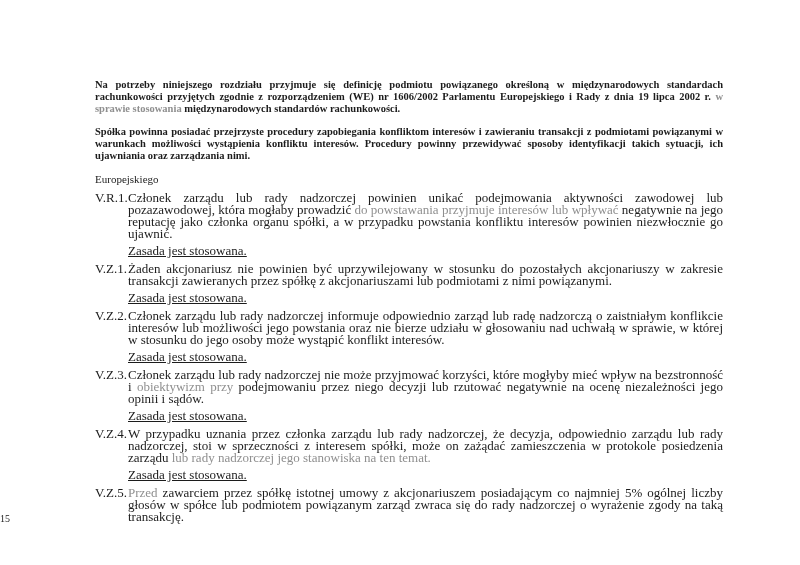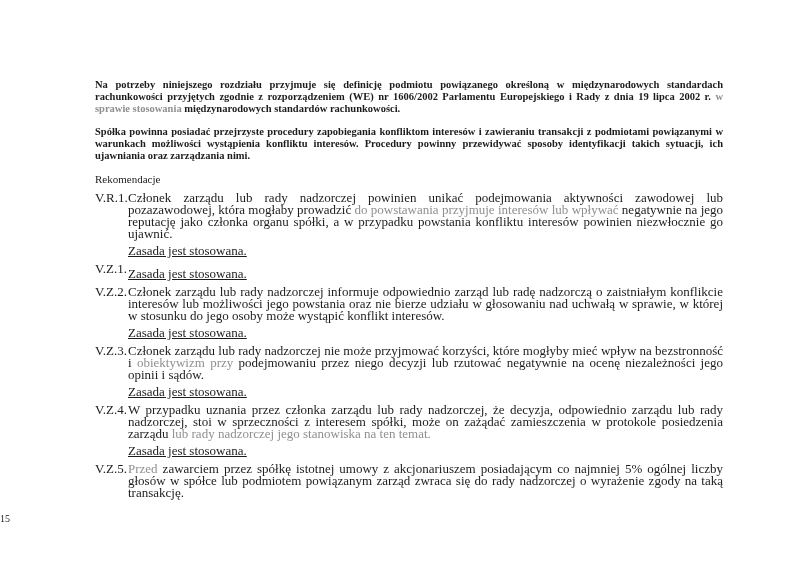--- a/index.html
+++ b/index.html
@@ -66,31 +66,32 @@
 </head>
 <body>
 
 <div class="page" style="--bg: #ffffff; --text: #1c1c1c; --muted: #8f8f8f;">
   <div class="content">
     <div id="intro">
         <p class="intro-para"><span>Na potrzeby niniejszego rozdziału przyjmuje się definicję podmiotu powiązanego określoną w międzynarodowych standardach rachunkowości przyjętych zgodnie z rozporządzeniem (WE) nr 1606/2002 Parlamentu Europejskiego i Rady z dnia 19 lipca 2002 r. </span><span class="muted">w sprawie stosowania</span><span> międzynarodowych standardów rachunkowości.</span></p>
         <p class="intro-para"><span>Spółka powinna posiadać przejrzyste procedury zapobiegania konfliktom interesów i zawieraniu transakcji z podmiotami powiązanymi w warunkach możliwości wystąpienia konfliktu interesów. Procedury powinny przewidywać sposoby identyfikacji takich sytuacji, ich ujawniania oraz zarządzania nimi.</span></p>
       </div>
     <div id="sections">
-        <p class="section-heading">Rekomendacje</p>
+        <p class="section-heading">Europejskiego</p>
         <div class="item">
           <span class="item-id">V.R.1.</span>
           <div class="item-body">
             <p class="item-text"><span>Członek zarządu lub rady nadzorczej powinien unikać podejmowania aktywności zawodowej lub pozazawodowej, która mogłaby prowadzić </span><span class="muted">do powstawania przyjmuje interesów lub wpływać</span><span> negatywnie na jego reputację jako członka organu spółki, a w przypadku powstania konfliktu interesów powinien niezwłocznie go ujawnić.</span></p>
             <p class="status">Zasada jest stosowana.</p>
           </div>
         </div>
         <div class="item">
           <span class="item-id">V.Z.1.</span>
           <div class="item-body">
+            <p class="item-text"><span>Żaden akcjonariusz nie powinien być uprzywilejowany w stosunku do pozostałych akcjonariuszy w zakresie transakcji zawieranych przez spółkę z akcjonariuszami lub podmiotami z nimi powiązanymi.</span></p>
             <p class="status">Zasada jest stosowana.</p>
           </div>
         </div>
         <div class="item">
           <span class="item-id">V.Z.2.</span>
           <div class="item-body">
             <p class="item-text"><span>Członek zarządu lub rady nadzorczej informuje odpowiednio zarząd lub radę nadzorczą o zaistniałym konflikcie interesów lub możliwości jego powstania oraz nie bierze udziału w głosowaniu nad uchwałą w sprawie, w której w stosunku do jego osoby może wystąpić konflikt interesów.</span></p>
             <p class="status">Zasada jest stosowana.</p>
           </div>
         </div>

